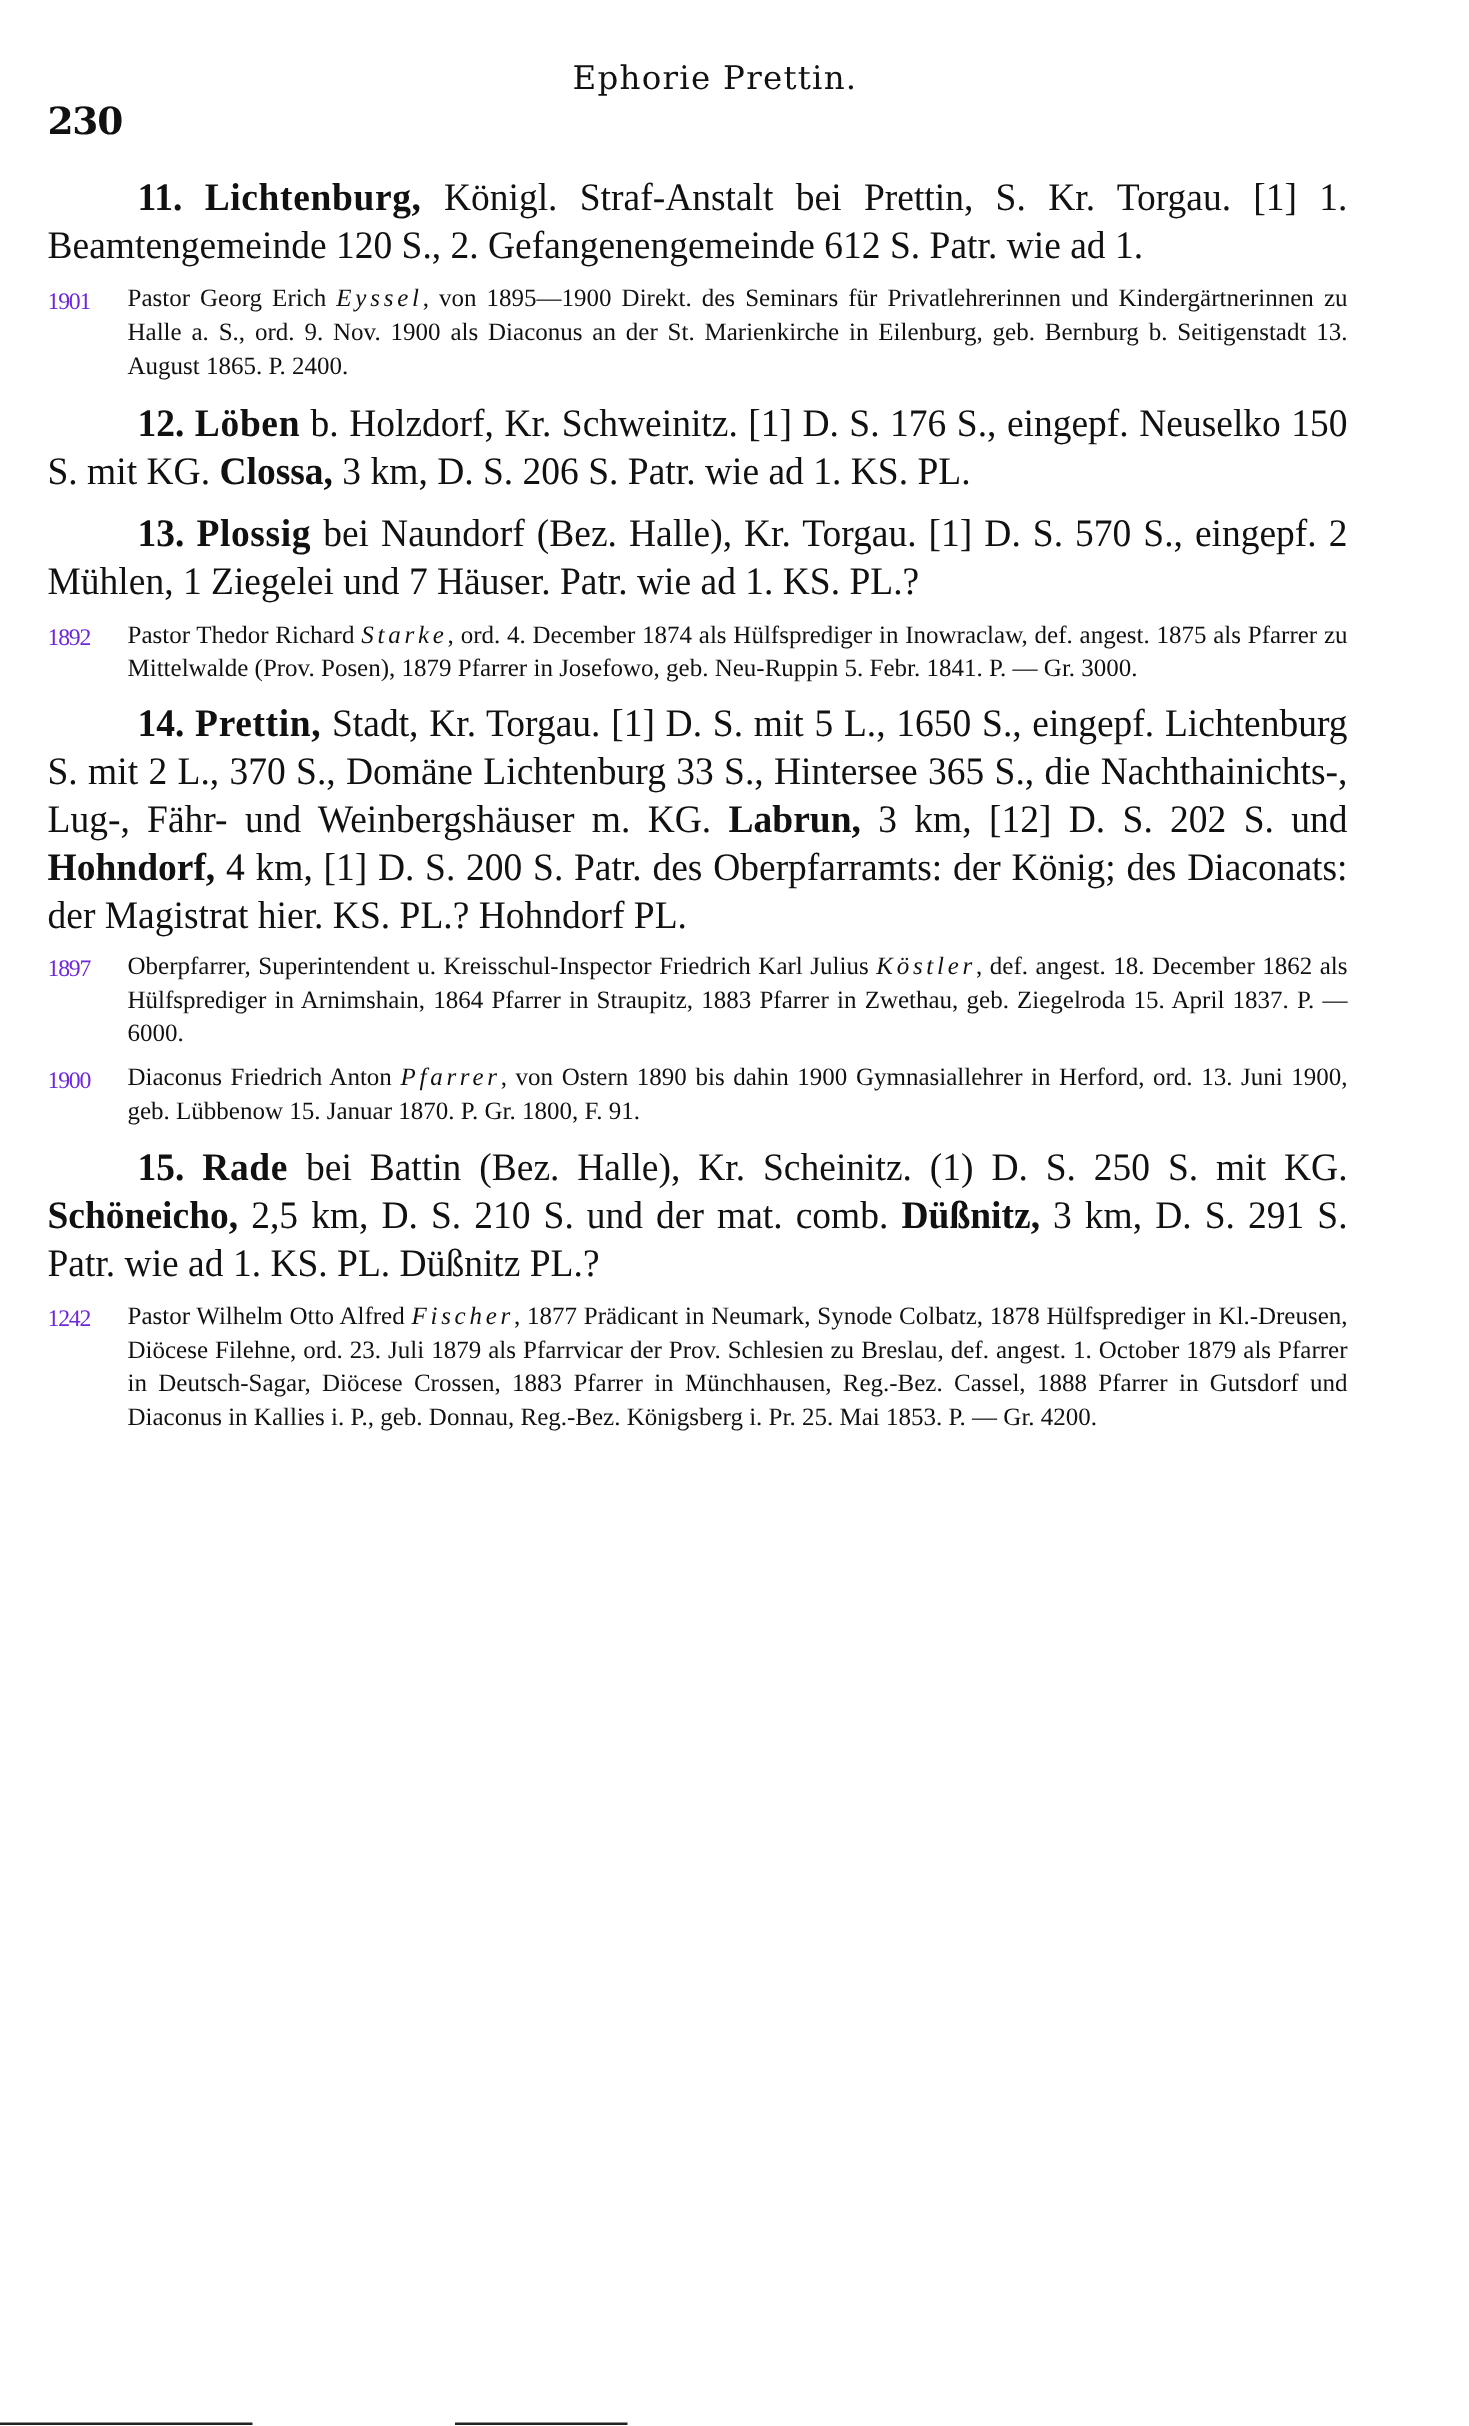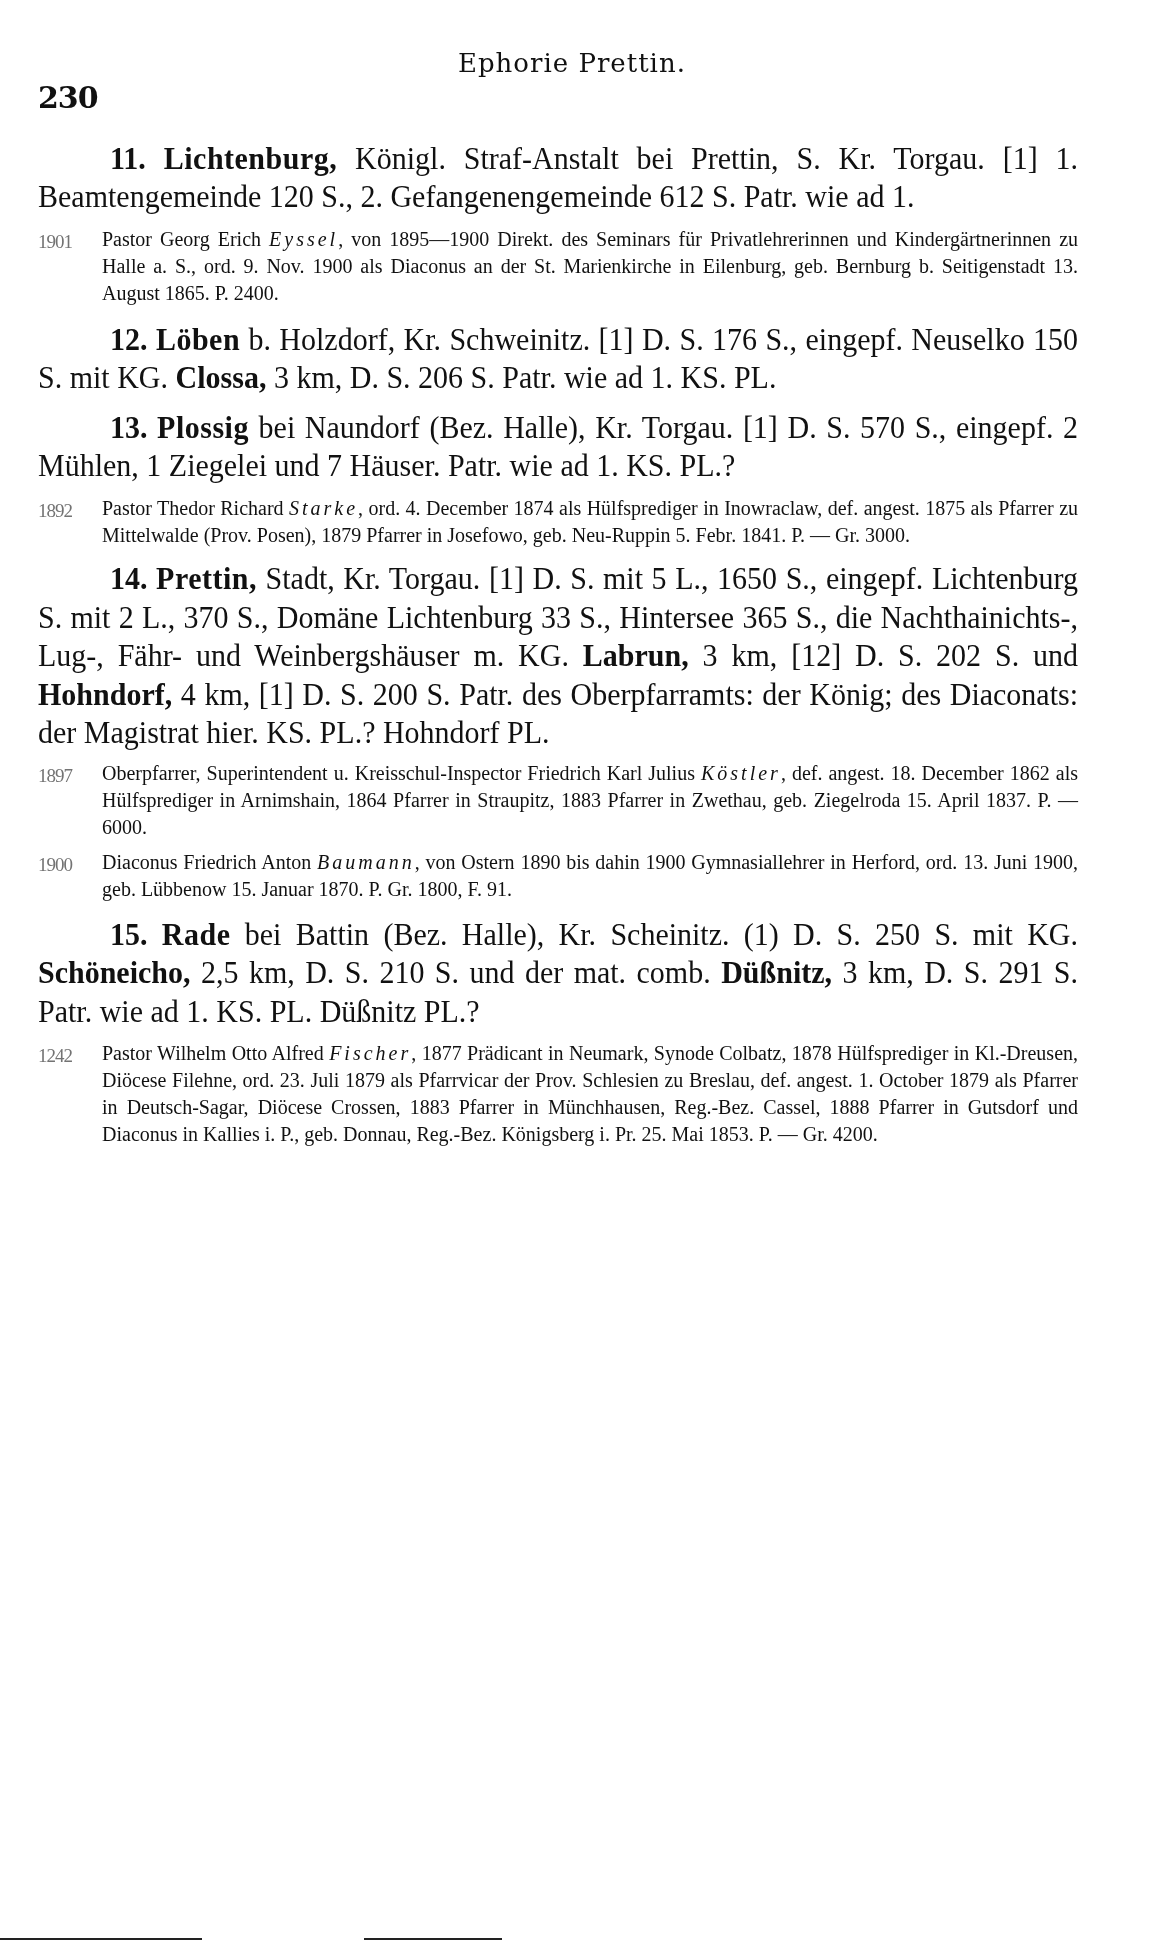--- a/index.html
+++ b/index.html
@@ -19,21 +19,21 @@
       font-family: "Liberation Serif", serif;
       transform: scaleY(1.04);
     }
     .entry-head .num, .entry-head .place { font-weight: bold; }
     .entry-head .place { letter-spacing: 0.5px; }
     .entry-head .bold { font-weight: bold; }
     .pastor {
       display: flex; font-size: 20px; line-height: 27px;
       font-family: "Liberation Serif", serif; margin-bottom: 8px;
     }
-    .pastor .year { width: 42px; flex: 0 0 42px; padding-top: 2px; font-size: 19px; color: #737373; letter-spacing: -1px; }
+    .pastor .year { width: 42px; flex: 0 0 42px; padding-top: 2px; font-size: 19px; color: #6d28d9; letter-spacing: -1px; }
     .pastor .text { flex: 1; text-align: justify; padding-left: 22px; }
     .pastor .text .spaced { letter-spacing: 3px; font-style: italic; }
     .pens { font-size: 20px; line-height: 27px; font-family: "Liberation Serif", serif;
       padding-left: 64px; text-indent: 40px; text-align: justify; margin: 4px 0 18px 0; }
     .pens .spaced { letter-spacing: 3px; }
     .footer-rule-left { position: absolute; left: 0; top: 1938px; width: 202px; height: 2px; background: #222; }
     .footer-rule-right { position: absolute; left: 364px; top: 1938px; width: 138px; height: 2px; background: #222; }
   </style>
 </head>
 <body>
@@ -88,21 +88,21 @@
       <span>3 km, [12] D. S. 202 S. und</span>
       <span class="bold">Hohndorf,</span>
       <span>4 km, [1] D. S. 200 S. Patr. des Oberpfarramts: der König; des Diaconats: der Magistrat hier. KS. PL.? Hohndorf PL.</span>
     </p>
     <div class="pastor">
       <span class="year">1897</span>
       <span class="text"><span>Oberpfarrer, Superintendent u. Kreisschul-Inspector Friedrich Karl Julius</span> <span class="spaced">Köstler</span><span>, def. angest. 18. December 1862 als Hülfsprediger in Arnimshain, 1864 Pfarrer in Straupitz, 1883 Pfarrer in Zwethau, geb. Ziegelroda 15. April 1837. P. — 6000.</span></span>
     </div>
     <div class="pastor">
       <span class="year">1900</span>
-      <span class="text"><span>Diaconus Friedrich Anton</span> <span class="spaced">Baumann</span><span>, von Ostern 1890 bis dahin 1900 Gymnasiallehrer in Herford, ord. 13. Juni 1900, geb. Lübbenow 15. Januar 1870. P. Gr. 1800, F. 91.</span></span>
+      <span class="text"><span>Diaconus Friedrich Anton</span> <span class="spaced">Pfarrer</span><span>, von Ostern 1890 bis dahin 1900 Gymnasiallehrer in Herford, ord. 13. Juni 1900, geb. Lübbenow 15. Januar 1870. P. Gr. 1800, F. 91.</span></span>
     </div>
   </div>
 
   <div class="entry">
     <p class="entry-head">
       <span class="num">15.</span>
       <span class="place">Rade</span>
       <span>bei Battin (Bez. Halle), Kr. Scheinitz. (1) D. S. 250 S. mit KG.</span>
       <span class="bold">Schöneicho,</span>
       <span>2,5 km, D. S. 210 S. und der mat. comb.</span>

